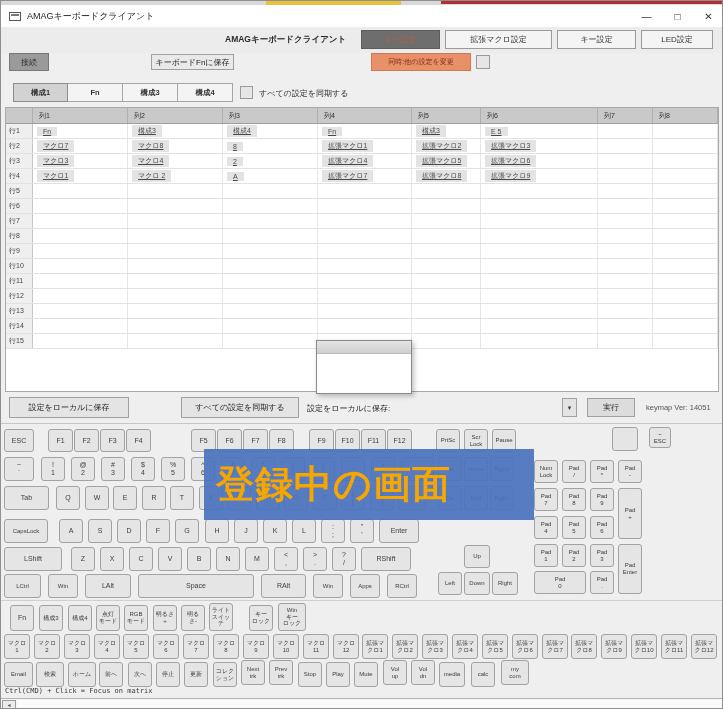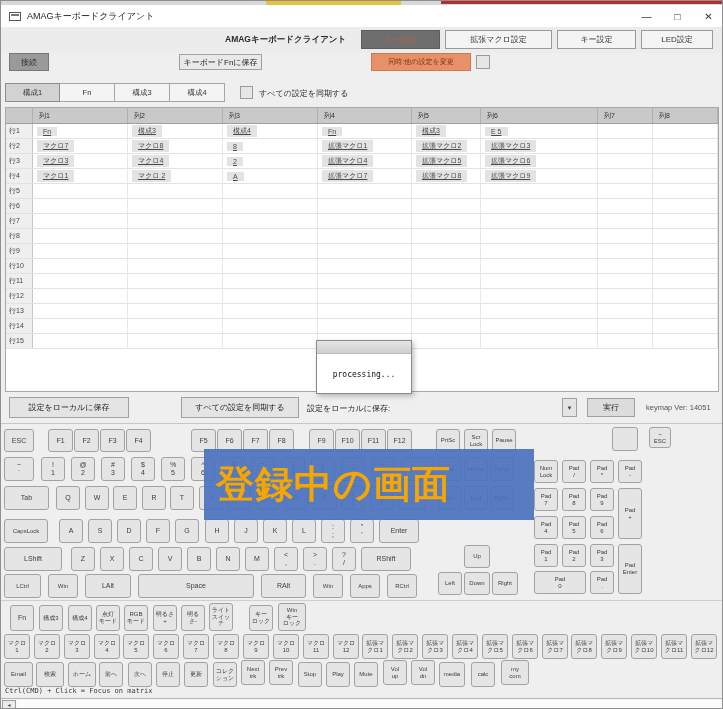--- a/index.html
+++ b/index.html
@@ -28,28 +28,28 @@
   .nav-applabel { position:absolute; left:224px; top:7px; font-size:8.5px; font-weight:bold; color:#2a2a2a; }
   .nav-tabs { position:absolute; left:360px; top:3px; display:flex; gap:5px; }
   .nav-tab { height:19px; display:flex; align-items:center; justify-content:center; font-size:8px; color:#333; background:#f4f4f4; border:1px solid #9a9a9a; padding:0 4px; }
   .nav-tab:nth-child(1){ width:79px; } .nav-tab:nth-child(2){ width:107px; } .nav-tab:nth-child(3){ width:79px; } .nav-tab:nth-child(4){ width:72px; }
   .nav-tab.active { background:#6e6e6e; border-color:#5c5c5c; color:#b4604a; }
 
   
   .toolbar { position:absolute; left:0; top:52px; width:723px; height:28px; }
   .btn { display:flex; align-items:center; justify-content:center; background:#e4e4e4; border:1px solid #a0a0a0; font-size:8px; color:#222; }
   .connect-btn { position:absolute; left:8px; top:0; width:40px; height:18px; background:#9a9a9a; border-color:#787878; color:#2e2e2e; }
-  .savefn-btn { position:absolute; left:150px; top:1px; width:83px; height:16px; background:#e9e9e9;margin-left:28px; }
+  .savefn-btn { position:absolute; left:150px; top:1px; width:83px; height:16px; background:#e9e9e9; }
   .sync-change-btn { position:absolute; left:370px; top:0; width:100px; height:18px; background:#e89068; border-color:#cd7a52; color:#7e2d1d; font-size:7px; }
   .checkbox { background:#e6e6e6; border:1px solid #9a9a9a; }
   .cb-1 { position:absolute; left:475px; top:2px; width:14px; height:14px; }
 
   
   .profilebar { position:absolute; left:0; top:82px; width:723px; height:20px; }
-  .profile-tabs { position:absolute; left:4px; top:0; display:flex; }
+  .profile-tabs { position:absolute; left:12px; top:0; display:flex;font-weight:bold; }
   .profile-tab { width:55px; height:19px; display:flex; align-items:center; justify-content:center; font-size:7.5px; color:#333; background:#f4f4f4; border:1px solid #a6a6a6; border-left-width:0; }
   .profile-tab:first-child { border-left-width:1px; }
   .profile-tab.active { background:#d2d2d2; border-color:#8d8d8d; }
   .cb-2 { position:absolute; left:239px; top:3px; width:13px; height:13px; }
   .sync-all-label { position:absolute; left:258px; top:5px; font-size:8px; color:#2c2c2c; }
 
   
   .matrix { position:absolute; left:4px; top:106px; width:714px; height:285px; background:#ffffff; border:1px solid #a8a8a8; overflow:hidden; }
   .mx-head { display:grid; grid-template-columns:27px 95px 95px 95px 94px 69px 117px 55px 1fr; height:16px; background:#c9c9c9; border-bottom:1px solid #9e9e9e; }
   .mx-col { font-size:7px; color:#2e2e2e; display:flex; align-items:center; padding-left:6px; border-right:1px solid #b0b0b0; }
@@ -613,20 +613,19 @@
     <div class="key" style="left: 500px; top: 236px; width: 28px; height: 25px; font-size: 6px;">my
 com</div>
   </div>
 
 <div class="overlay" style="background: rgba(74, 114, 189, 0.92);">
   <div class="overlay-text" style="color: rgb(247, 166, 0);">登録中の画面</div>
 </div>
 
 <div class="dialog">
   <div class="dialog-titlebar"></div>
-  <div class="dialog-body">processing...</div>
 </div>
 
 <div class="statusbar">Ctrl(CMD) + Click = Focus on matrix</div>
 <div class="hscroll">
   <div class="hscroll-left">◄</div>
   <div class="hscroll-track"></div>
 </div>
 
 </body></html>

